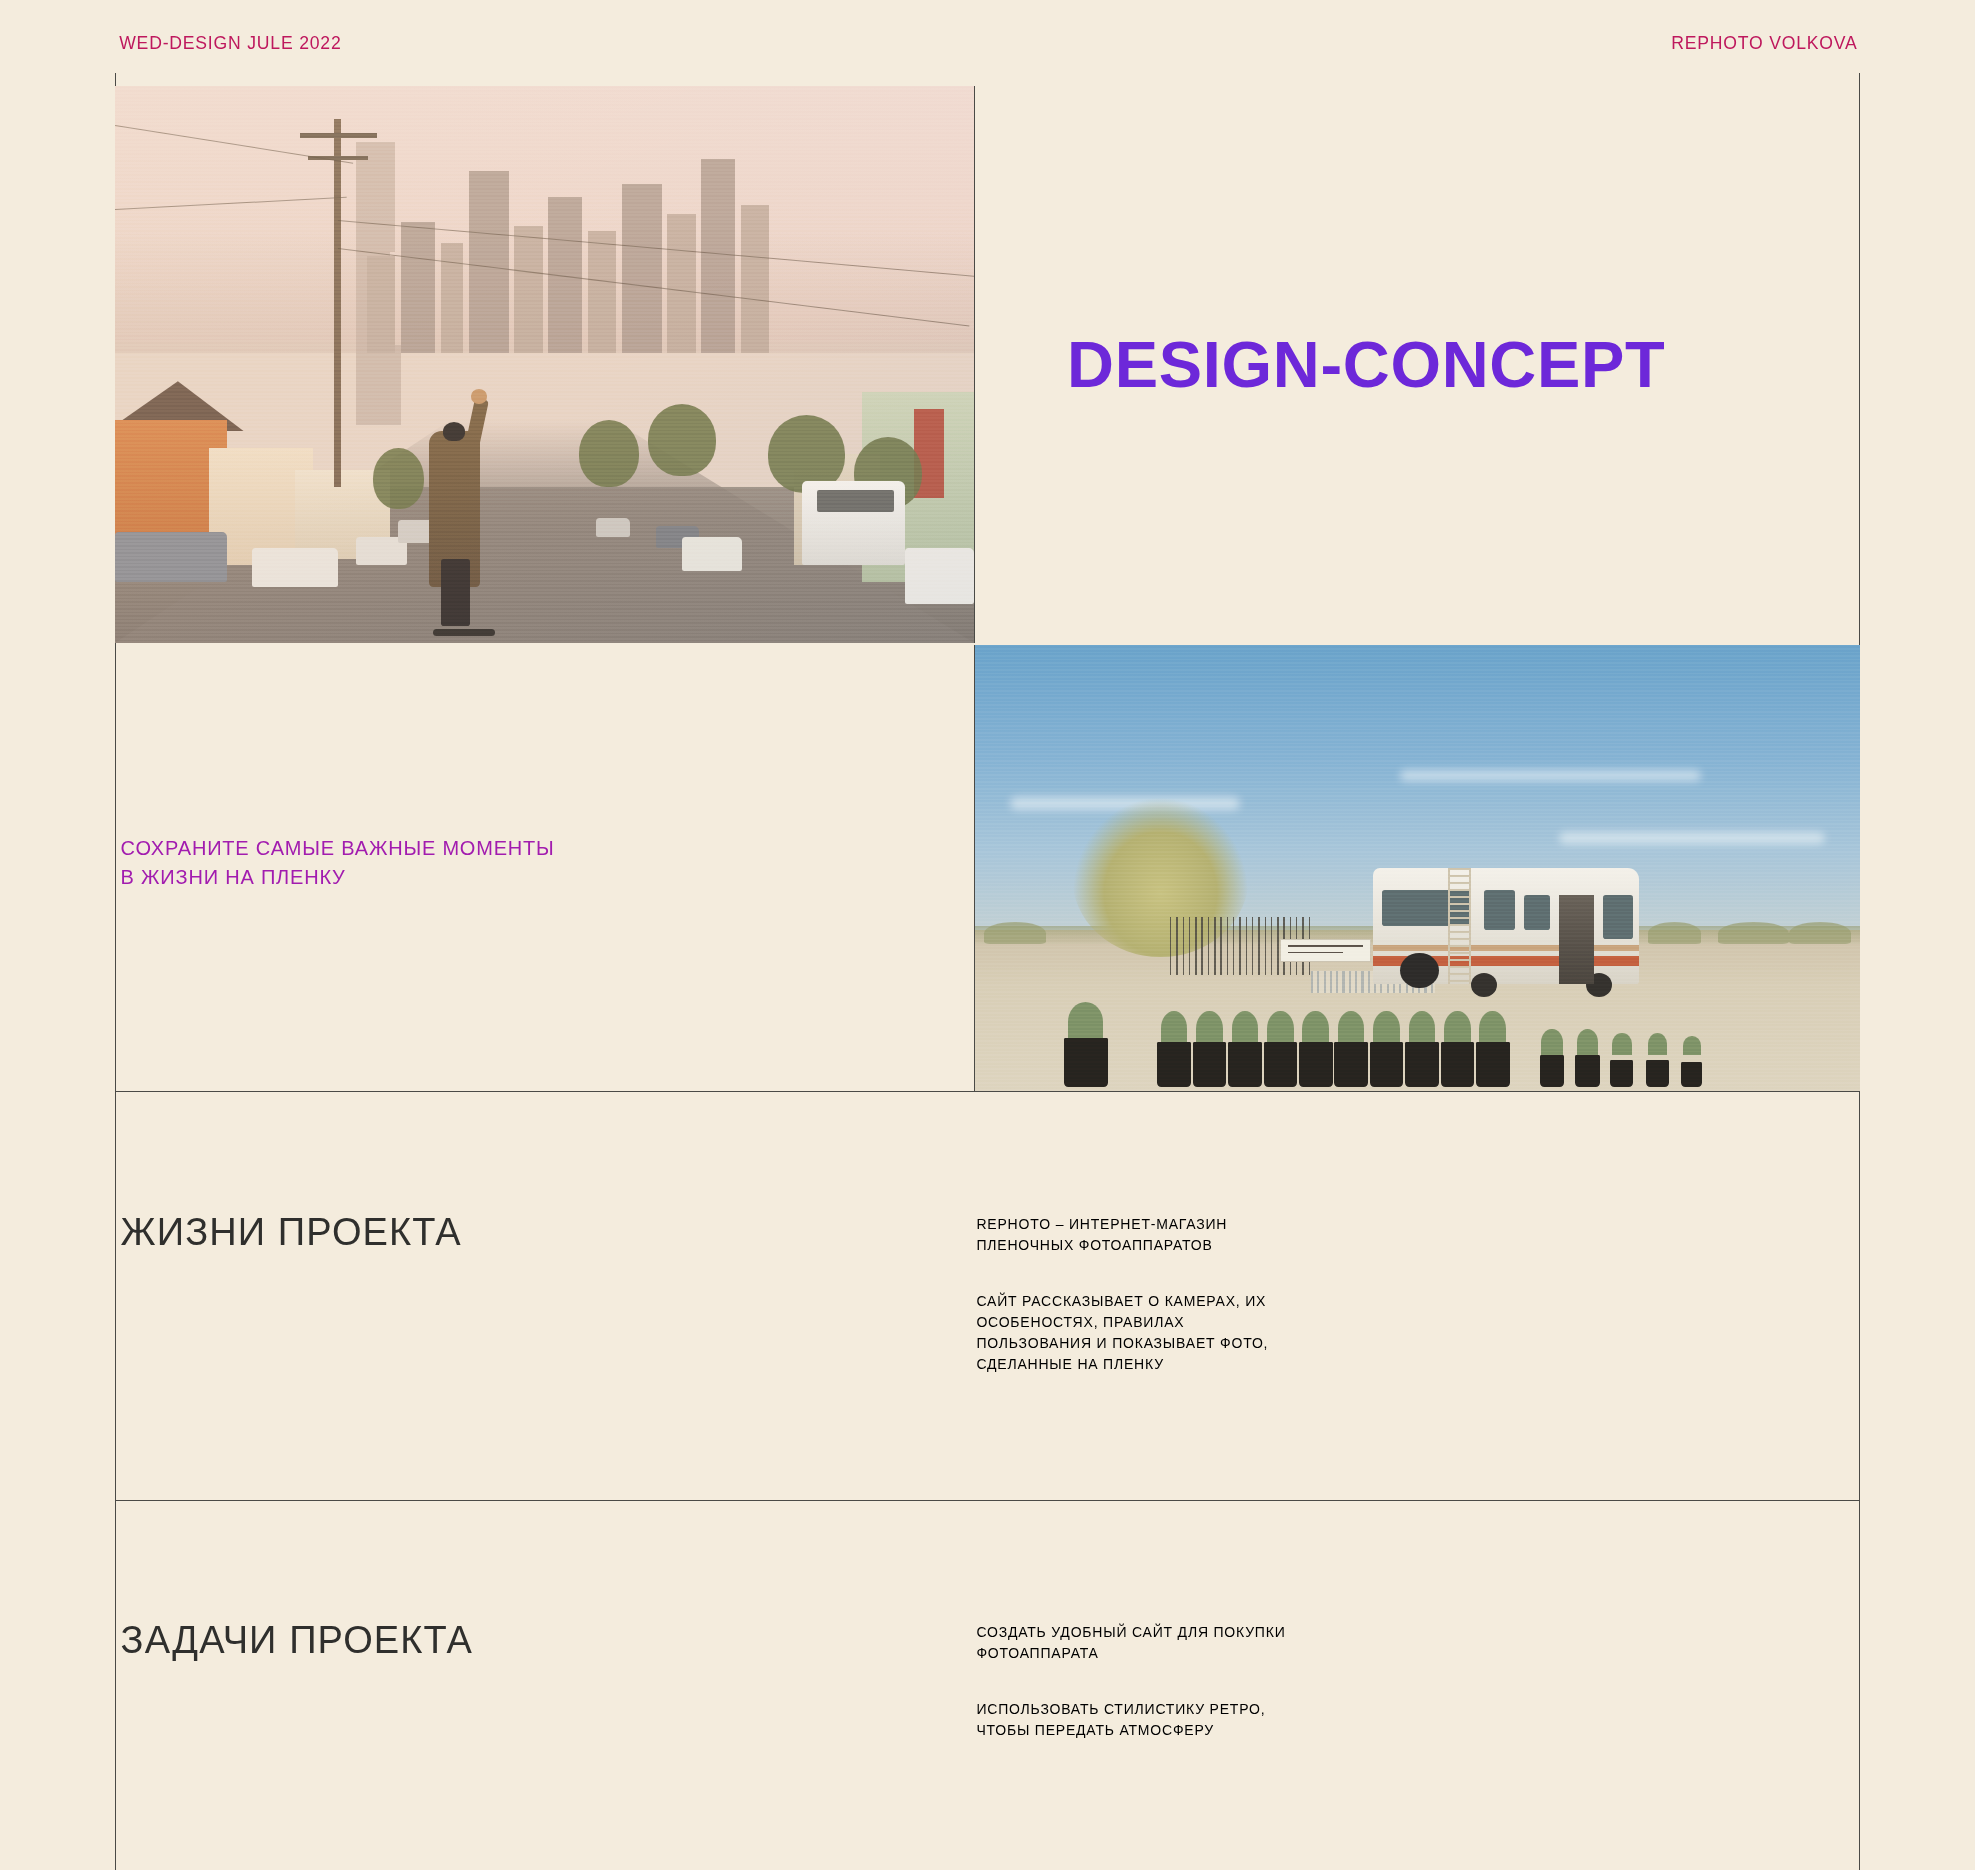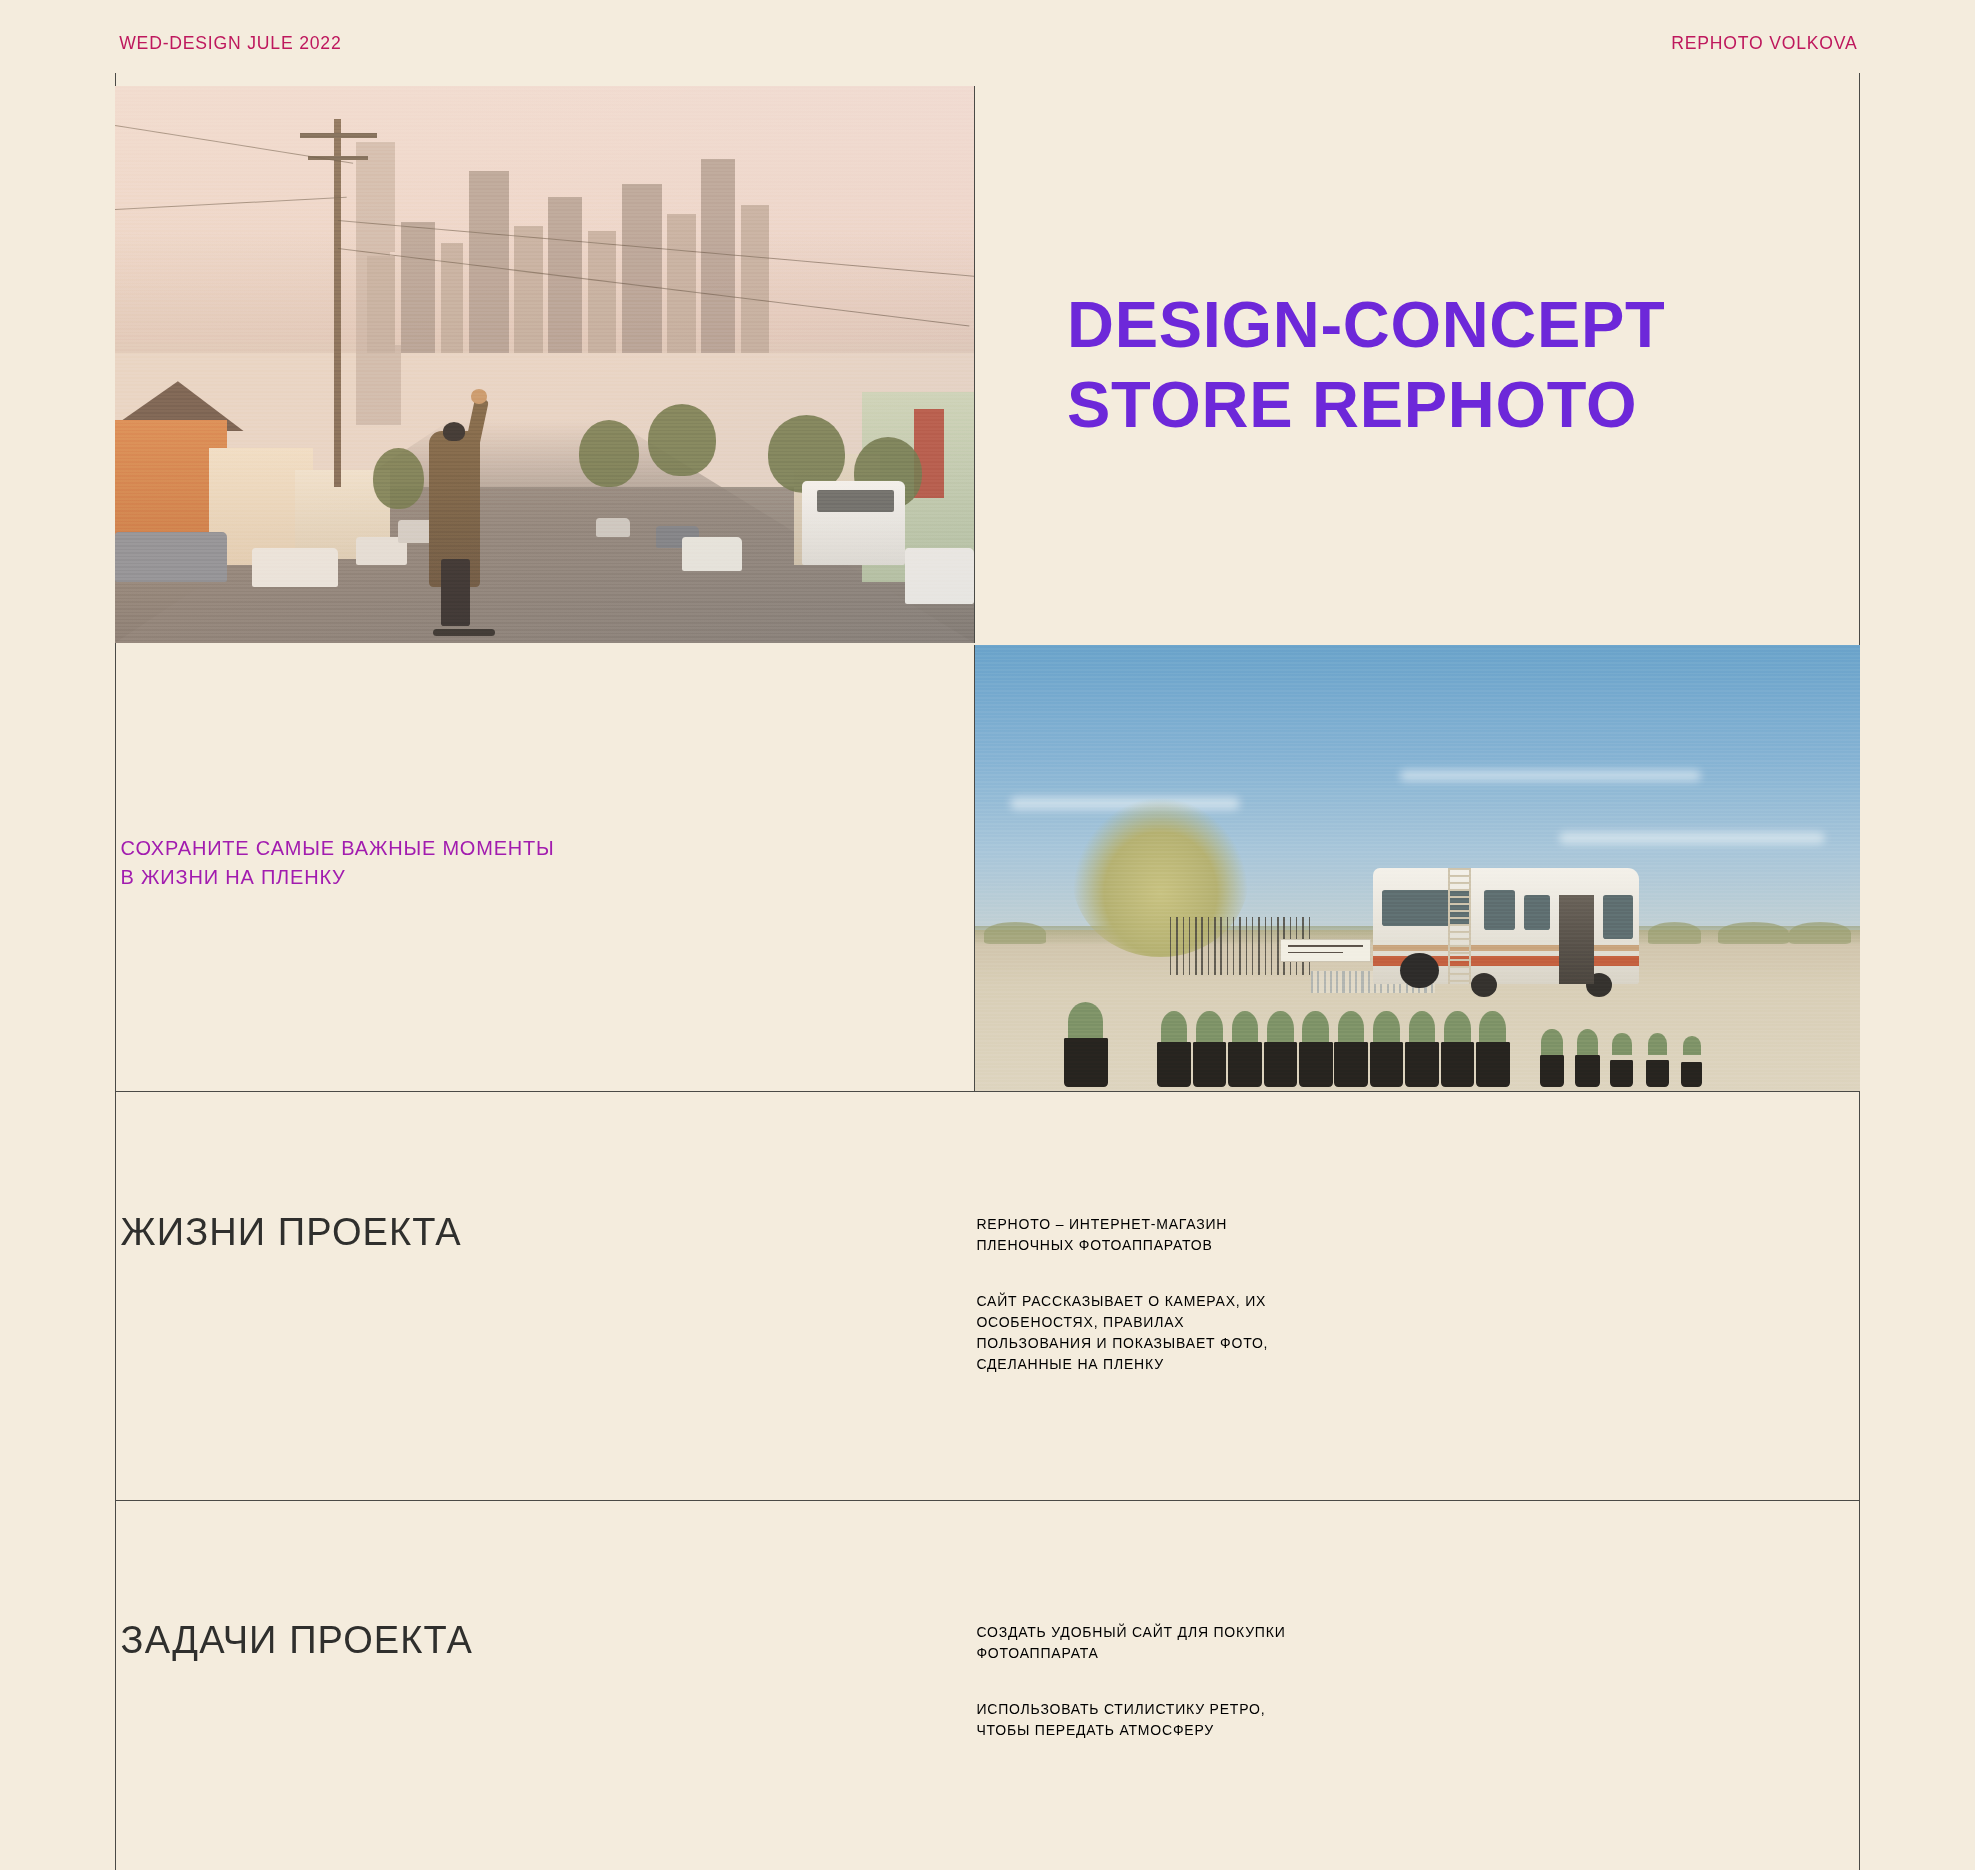--- a/index.html
+++ b/index.html
@@ -473,21 +473,20 @@
         <div class="skater-legs"></div>
         <div class="board"></div>
 
         <div class="warm"></div>
         <div class="grain"></div>
       </div>
     </div>
 
     <div class="hero-title-cell">
       <div class="hero-title">DESIGN-CONCEPT</div>
-      <div class="hero-title">STORE REPHOTO</div>
     </div>
   </div>
 
   <div class="tag-row">
     <div class="tag-cell">
       <div class="tagline">
         <div>СОХРАНИТЕ САМЫЕ ВАЖНЫЕ МОМЕНТЫ</div>
         <div>В ЖИЗНИ НА ПЛЕНКУ</div>
       </div>
     </div>

